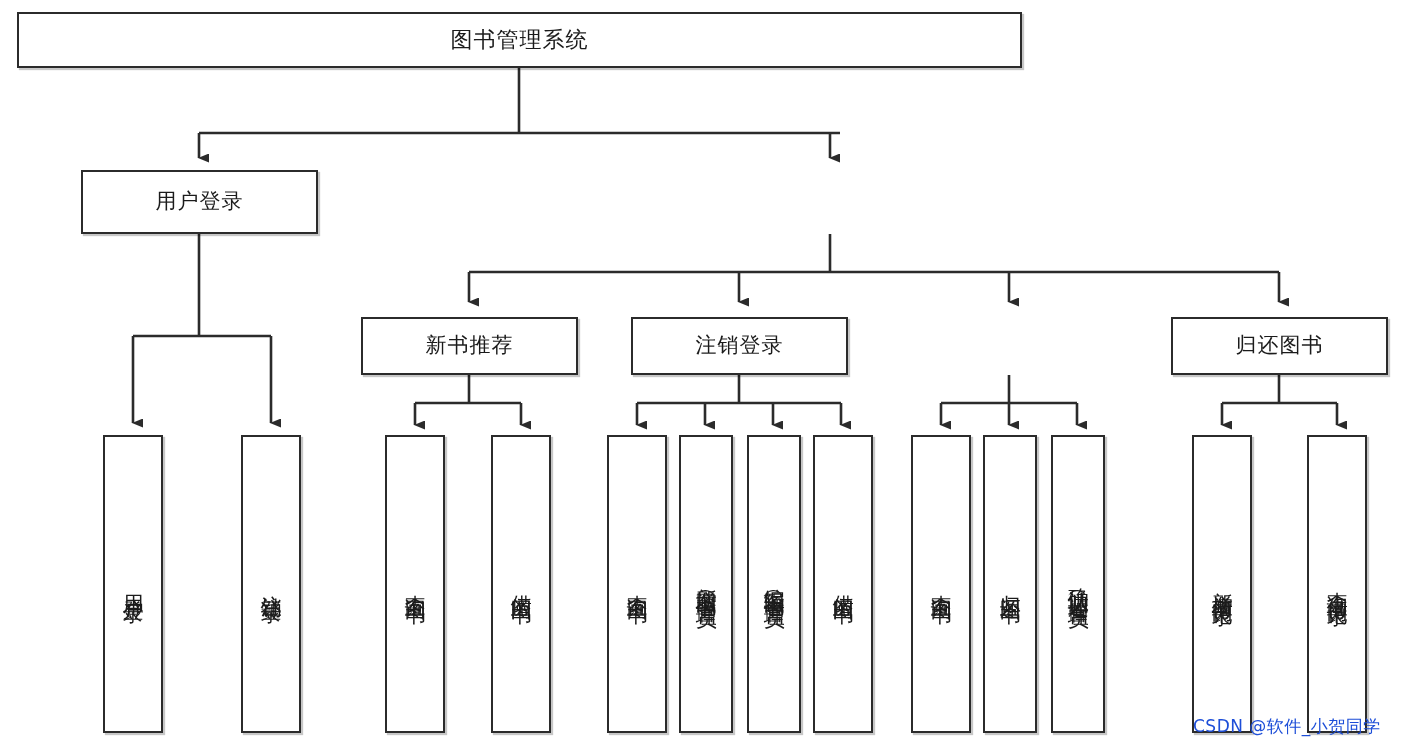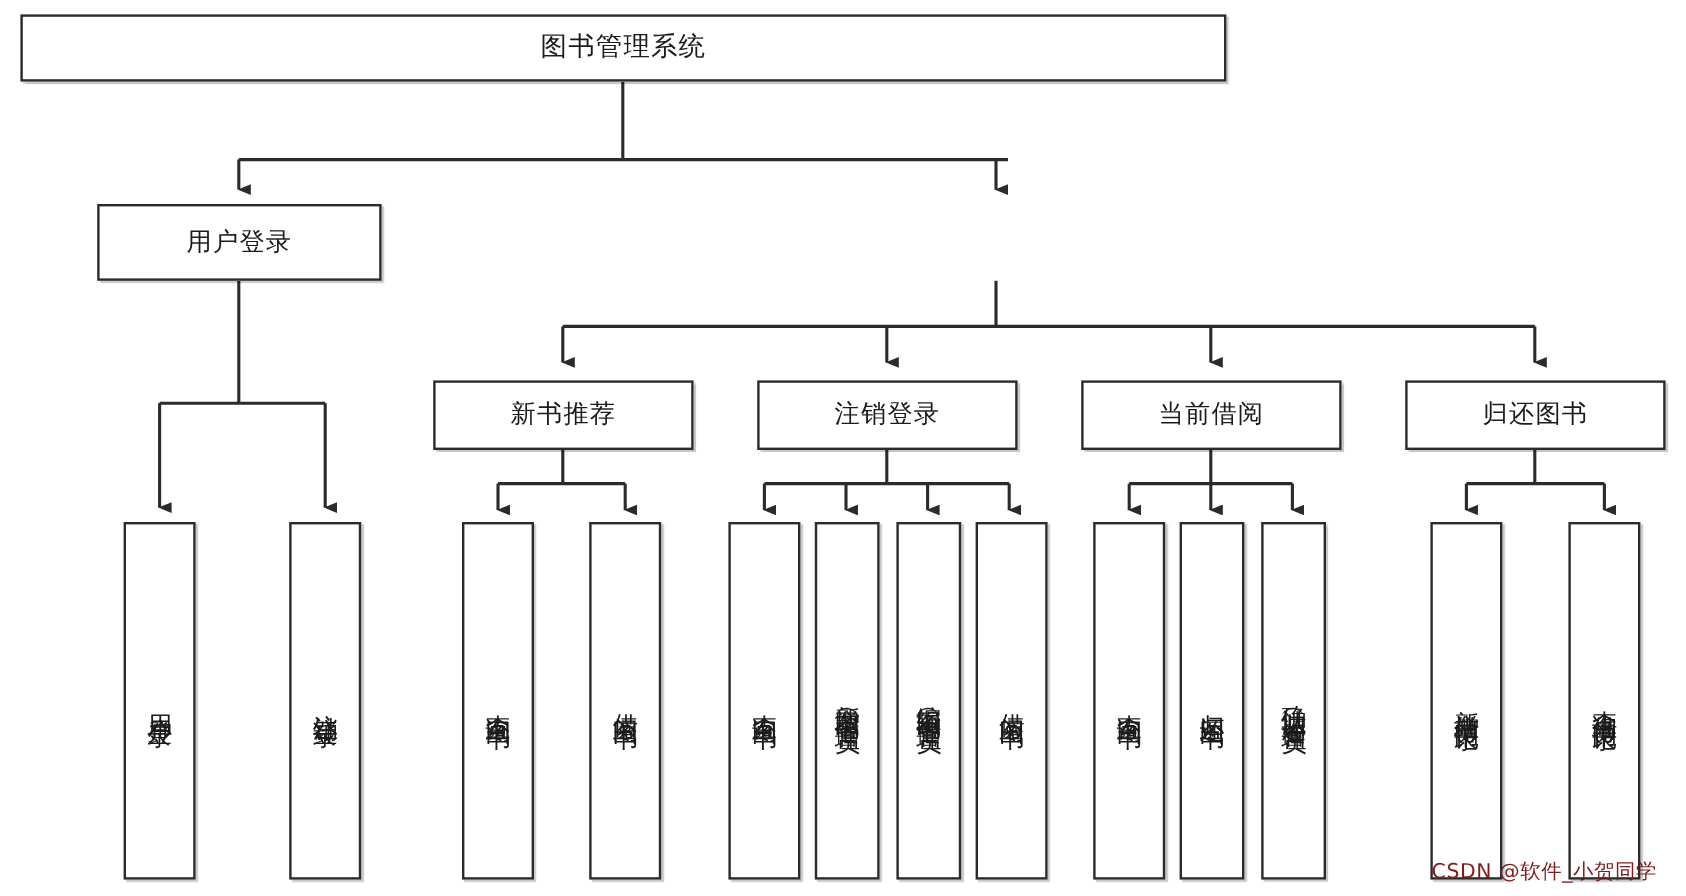--- a/index.html
+++ b/index.html
@@ -56,21 +56,21 @@
     align-items: center;
     justify-content: center;
     white-space: nowrap;
   }
   .node-label {
     display: block;
   }
   .watermark {
     position: absolute;
     font-size: 17px;
-    color: #7f1d1d;
+    color: #1d4ed8;
     letter-spacing: 0.5px;
     white-space: nowrap;
     user-select: none;
   }
 </style>
 </head>
 <body>
 
 <div id="diagram-root">
 
@@ -131,23 +131,20 @@
   <div class="node horiz" style="left:81px; top:170px; width:237px; height:64px;">
     <span class="node-label">用户登录</span>
   </div>
 
   <div class="node horiz" style="left:361px; top:317px; width:217px; height:58px;">
     <span class="node-label">新书推荐</span>
   </div>
   <div class="node horiz" style="left:631px; top:317px; width:217px; height:58px;">
     <span class="node-label">注销登录</span>
   </div>
-  <div class="node horiz" style="left:901px; top:317px; width:217px; height:58px;">
-    <span class="node-label">当前借阅</span>
-  </div>
   <div class="node horiz" style="left:1171px; top:317px; width:217px; height:58px;">
     <span class="node-label">归还图书</span>
   </div>
 
   <div class="node vert" style="left:103px; top:435px; width:60px; height:298px;">
     <span class="node-label">用户登录</span>
   </div>
   <div class="node vert" style="left:241px; top:435px; width:60px; height:298px;">
     <span class="node-label">注销登录</span>
   </div>

